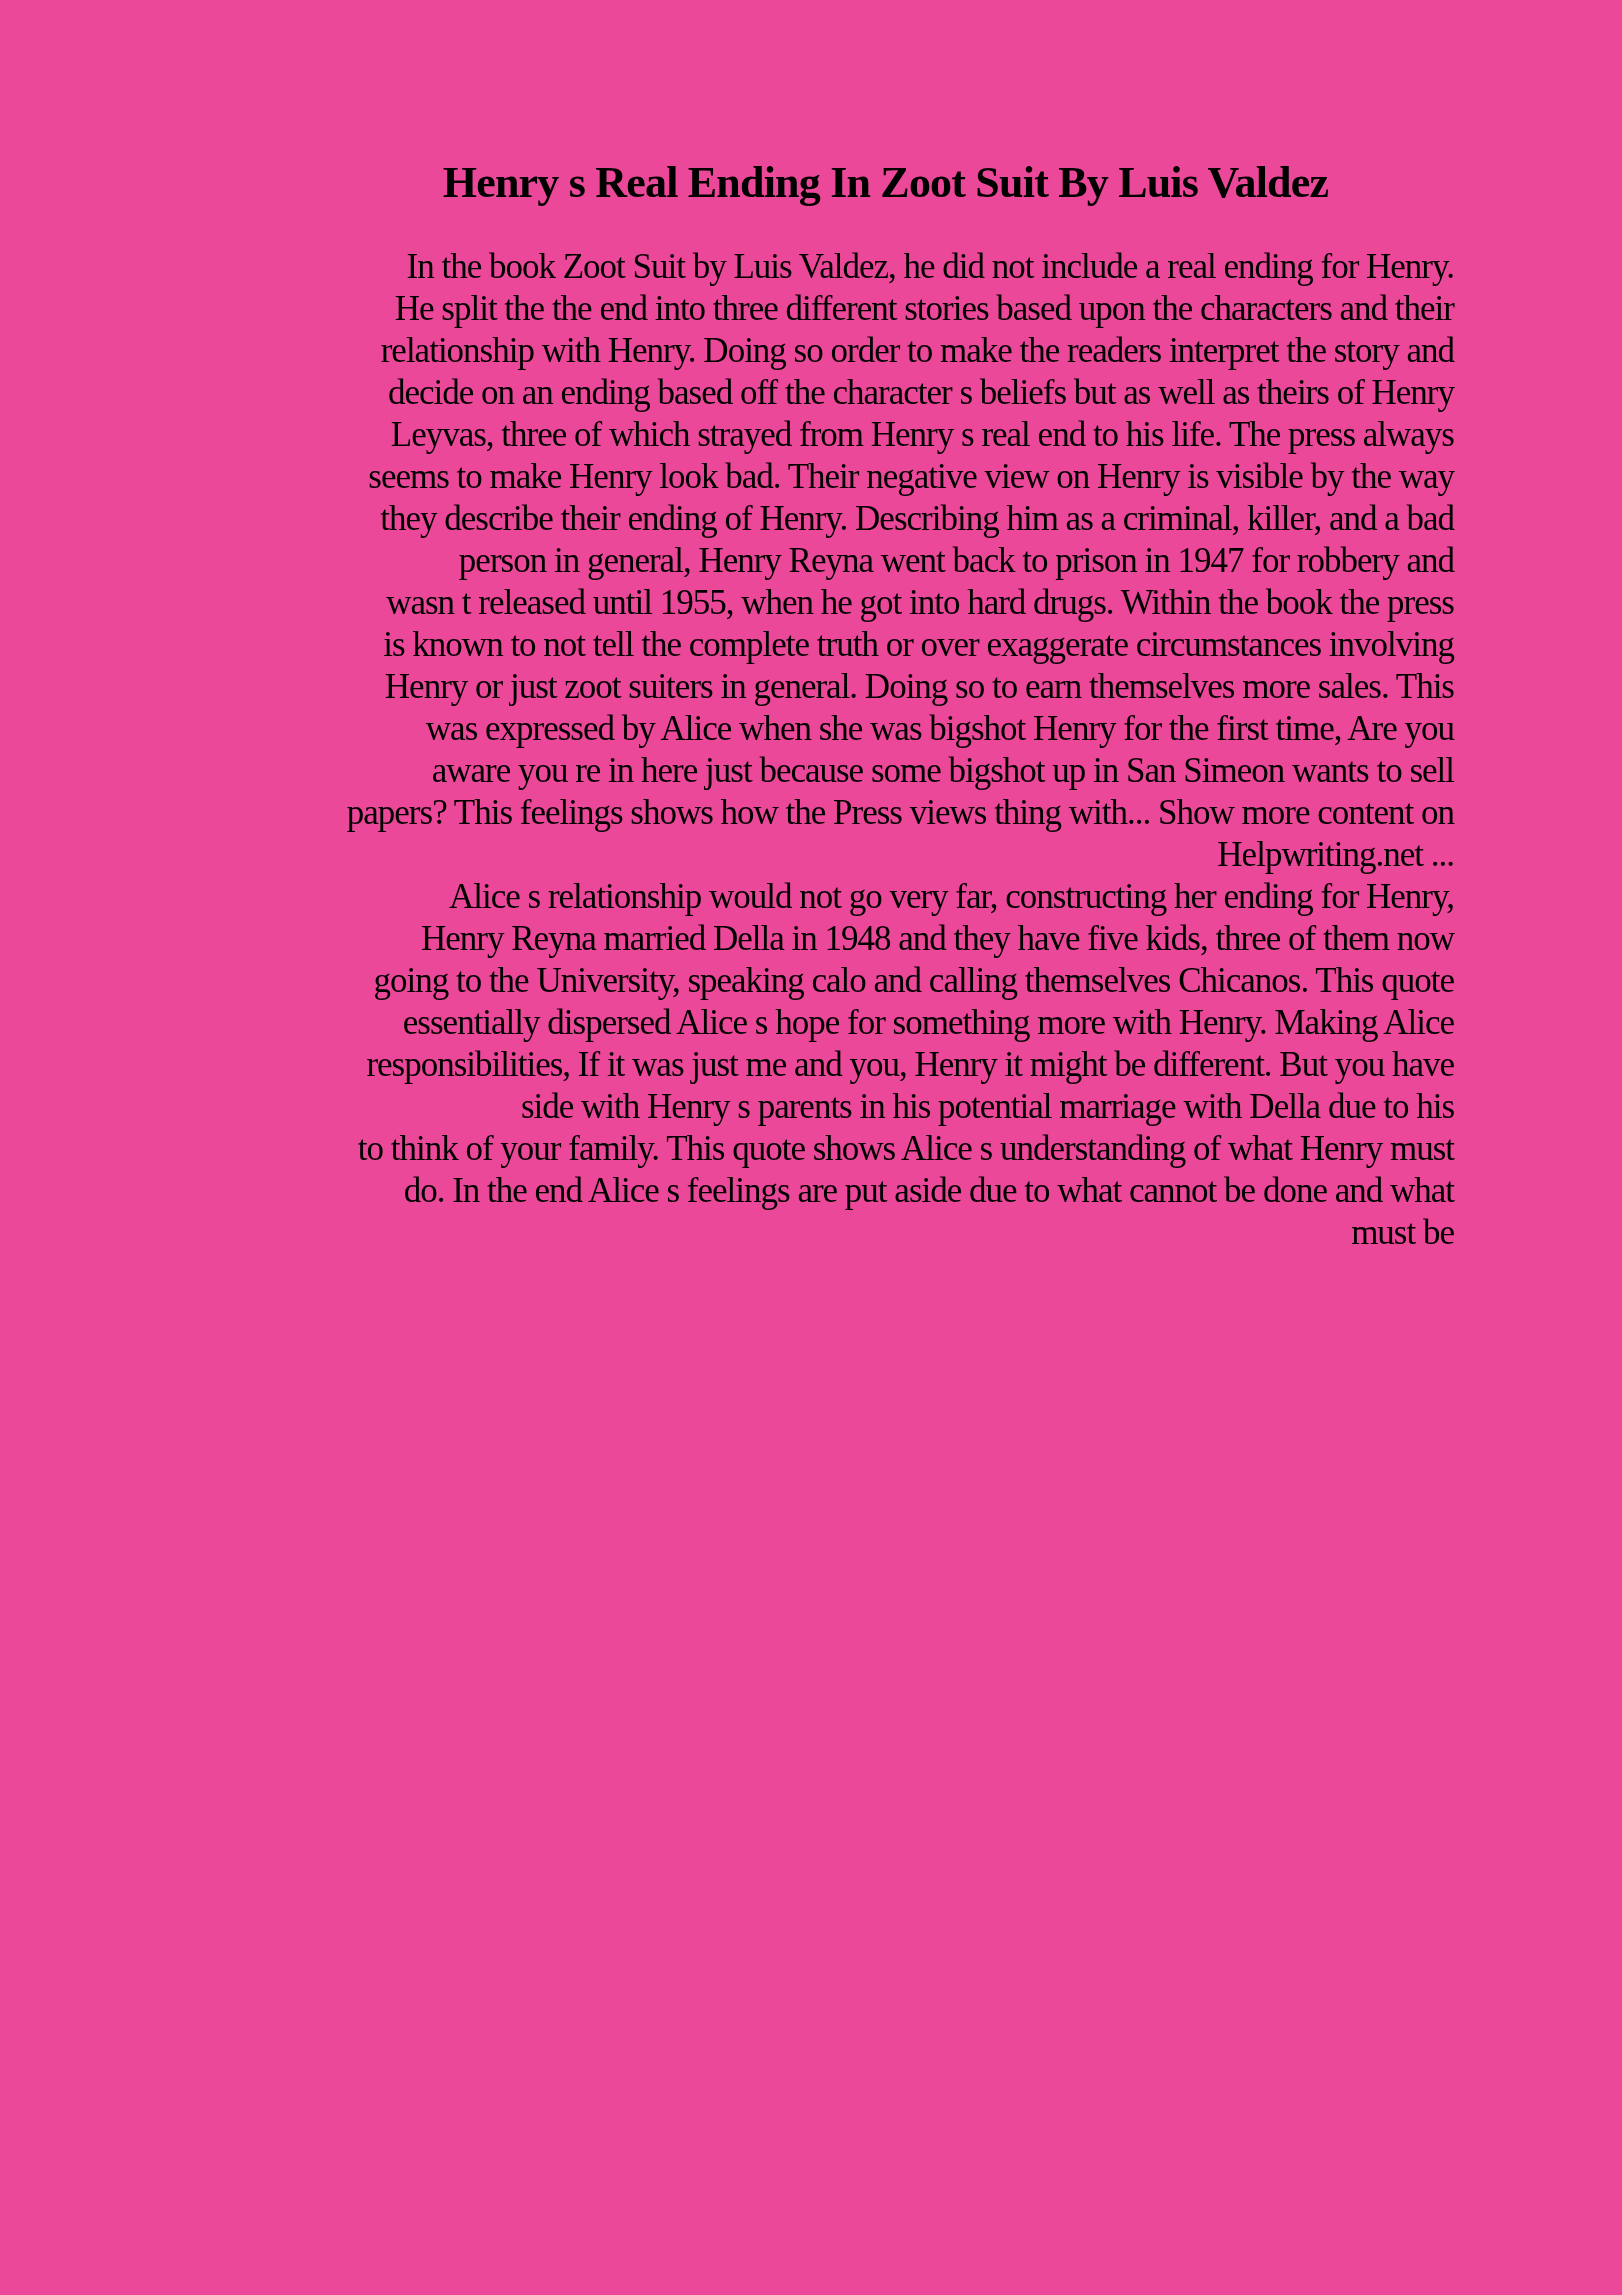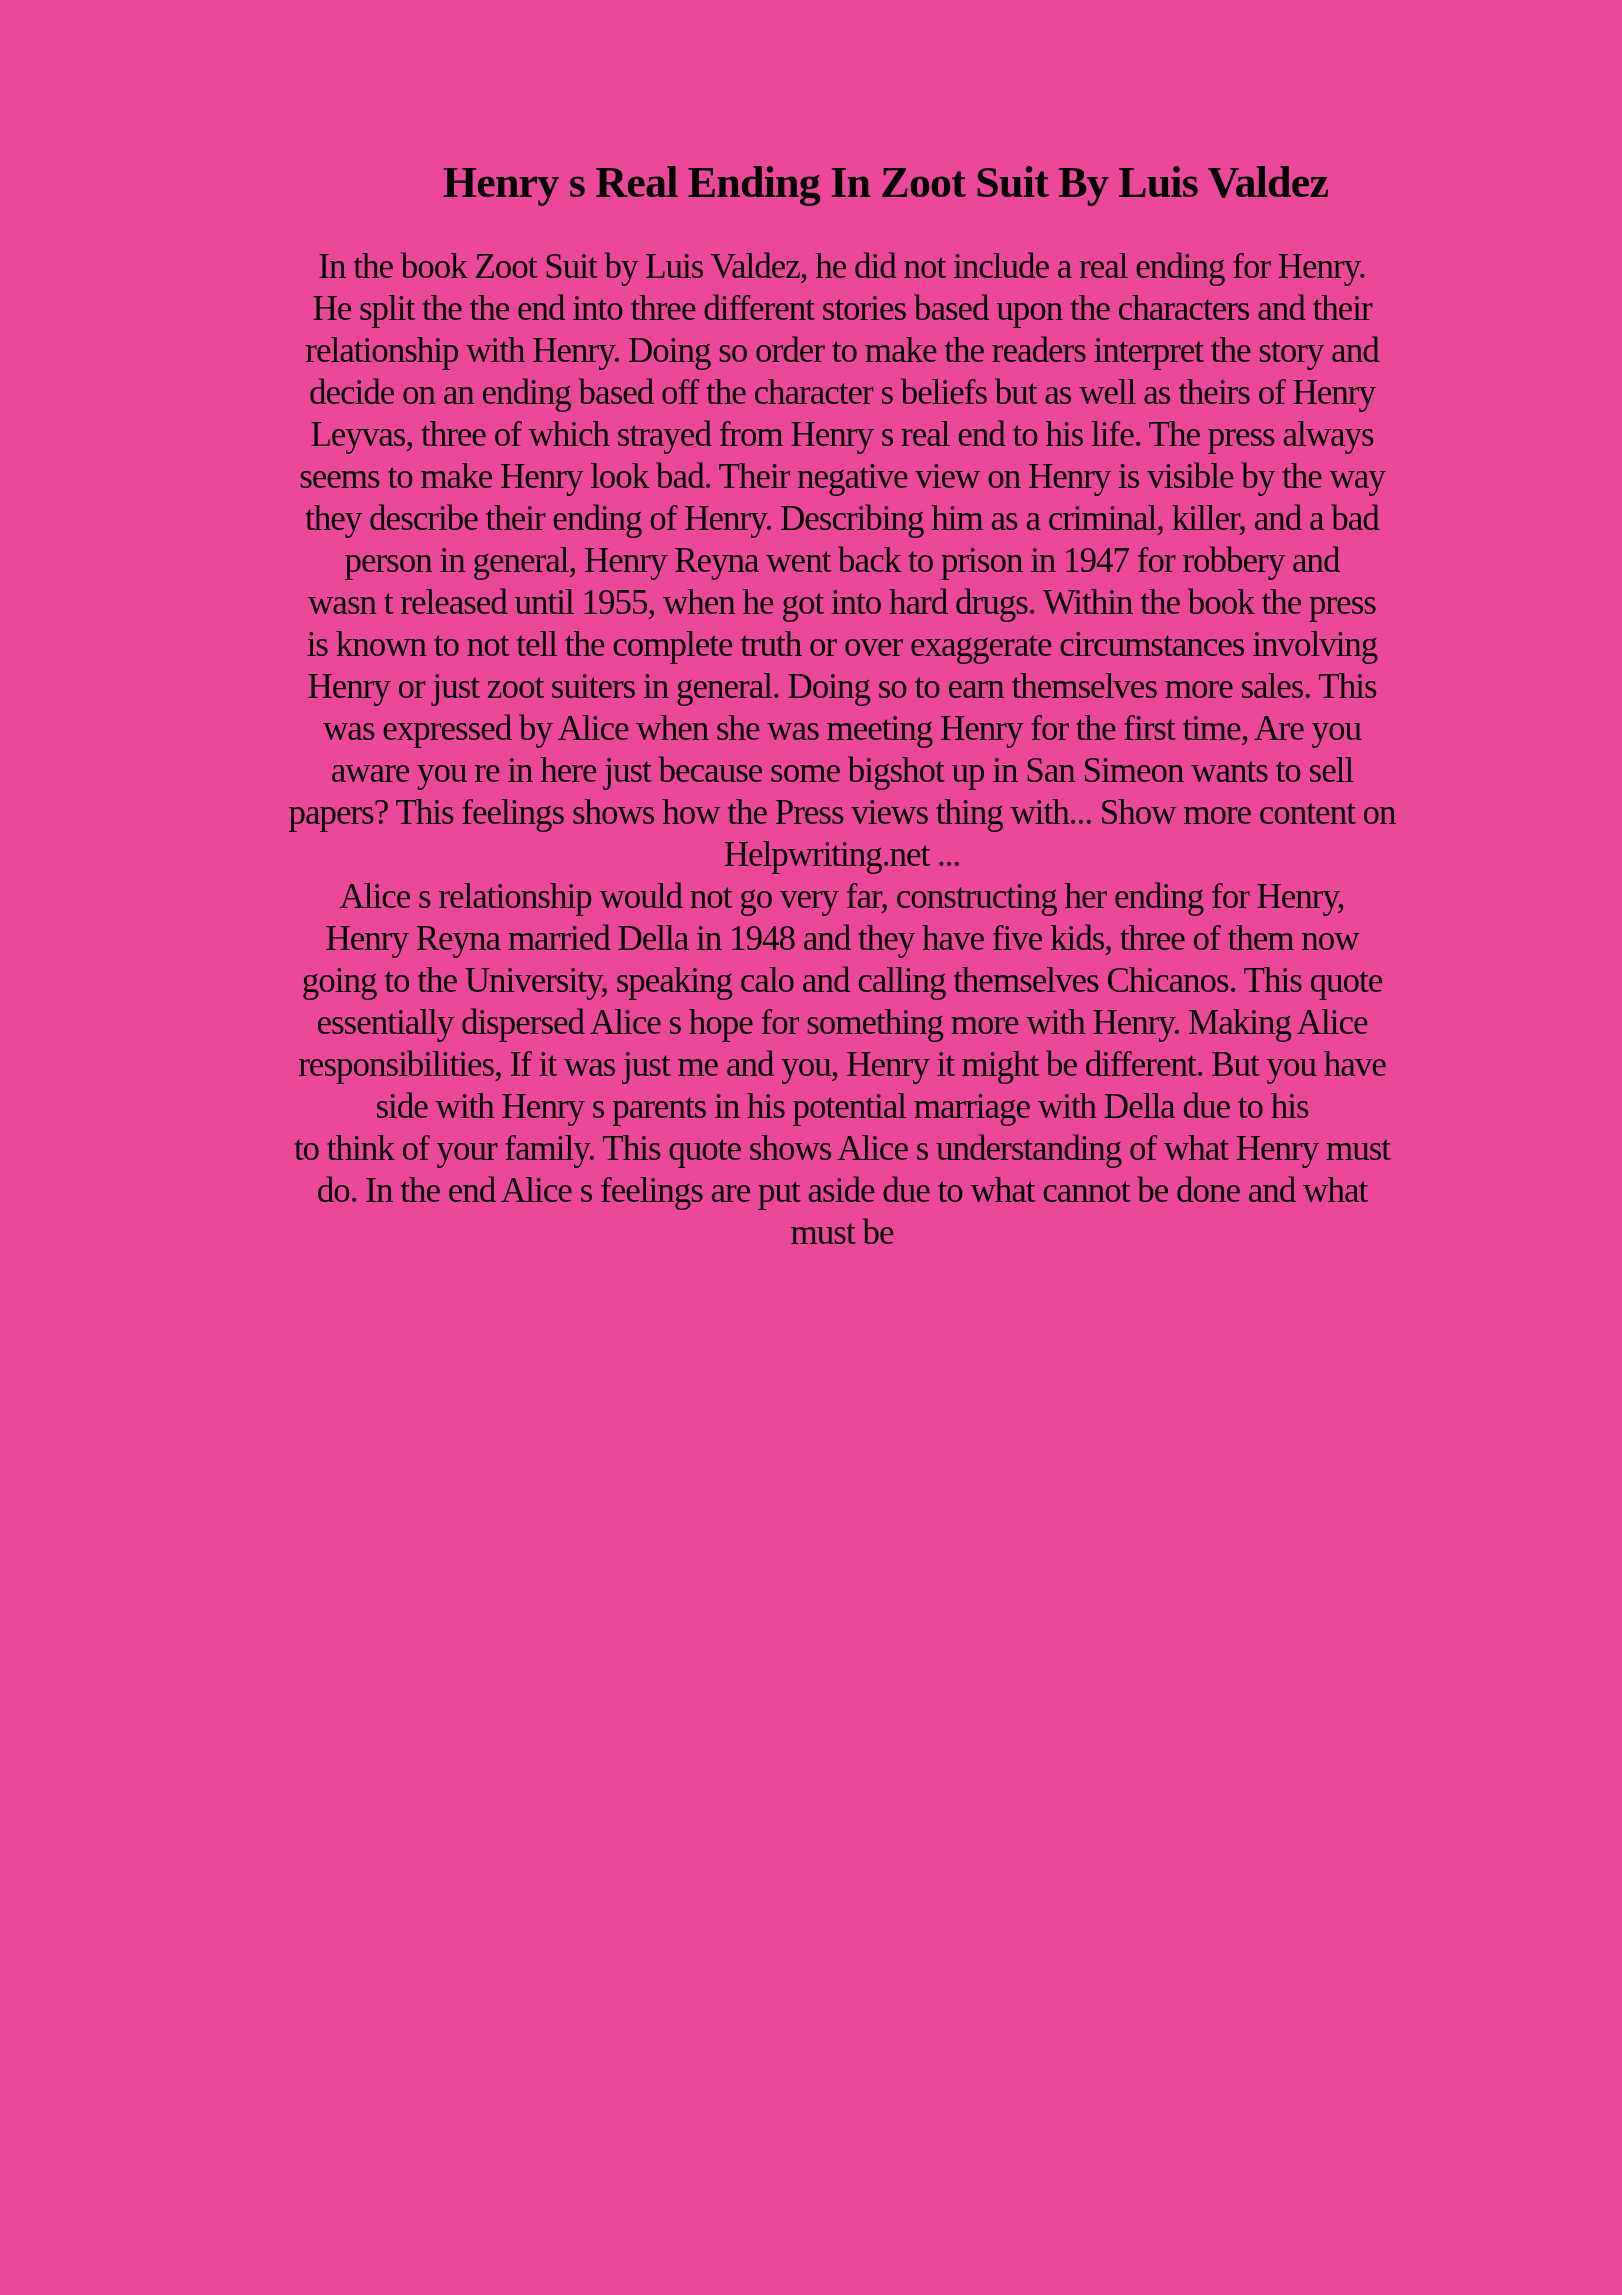--- a/index.html
+++ b/index.html
@@ -32,21 +32,21 @@
     white-space: nowrap;
   }
   .essay-body {
     position: absolute;
     top: 246px;
     left: 230px;
     width: 1224px;
     font-size: 35px;
     line-height: 42px;
     letter-spacing: -1px;
-    text-align: center;
+    text-align: right;
   }
   .line {
     white-space: nowrap;
   }
 </style>
 </head>
 <body>
 
 <div class="page">
   <h1 class="doc-title">Henry s Real Ending In Zoot Suit By Luis Valdez</h1>
@@ -55,21 +55,21 @@
       <div class="line">He split the the end into three different stories based upon the characters and their</div>
       <div class="line">relationship with Henry. Doing so order to make the readers interpret the story and</div>
       <div class="line">decide on an ending based off the character s beliefs but as well as theirs of Henry</div>
       <div class="line">Leyvas, three of which strayed from Henry s real end to his life. The press always</div>
       <div class="line">seems to make Henry look bad. Their negative view on Henry is visible by the way</div>
       <div class="line">they describe their ending of Henry. Describing him as a criminal, killer, and a bad</div>
       <div class="line">person in general, Henry Reyna went back to prison in 1947 for robbery and</div>
       <div class="line">wasn t released until 1955, when he got into hard drugs. Within the book the press</div>
       <div class="line">is known to not tell the complete truth or over exaggerate circumstances involving</div>
       <div class="line">Henry or just zoot suiters in general. Doing so to earn themselves more sales. This</div>
-      <div class="line">was expressed by Alice when she was meeting Henry for the first time, Are you</div>
+      <div class="line">was expressed by Alice when she was bigshot Henry for the first time, Are you</div>
       <div class="line">aware you re in here just because some bigshot up in San Simeon wants to sell</div>
       <div class="line">papers? This feelings shows how the Press views thing with... Show more content on</div>
       <div class="line">Helpwriting.net ...</div>
       <div class="line">Alice s relationship would not go very far, constructing her ending for Henry,</div>
       <div class="line">Henry Reyna married Della in 1948 and they have five kids, three of them now</div>
       <div class="line">going to the University, speaking calo and calling themselves Chicanos. This quote</div>
       <div class="line">essentially dispersed Alice s hope for something more with Henry. Making Alice</div>
       <div class="line">responsibilities, If it was just me and you, Henry it might be different. But you have</div>
       <div class="line">side with Henry s parents in his potential marriage with Della due to his</div>
       <div class="line">to think of your family. This quote shows Alice s understanding of what Henry must</div>

